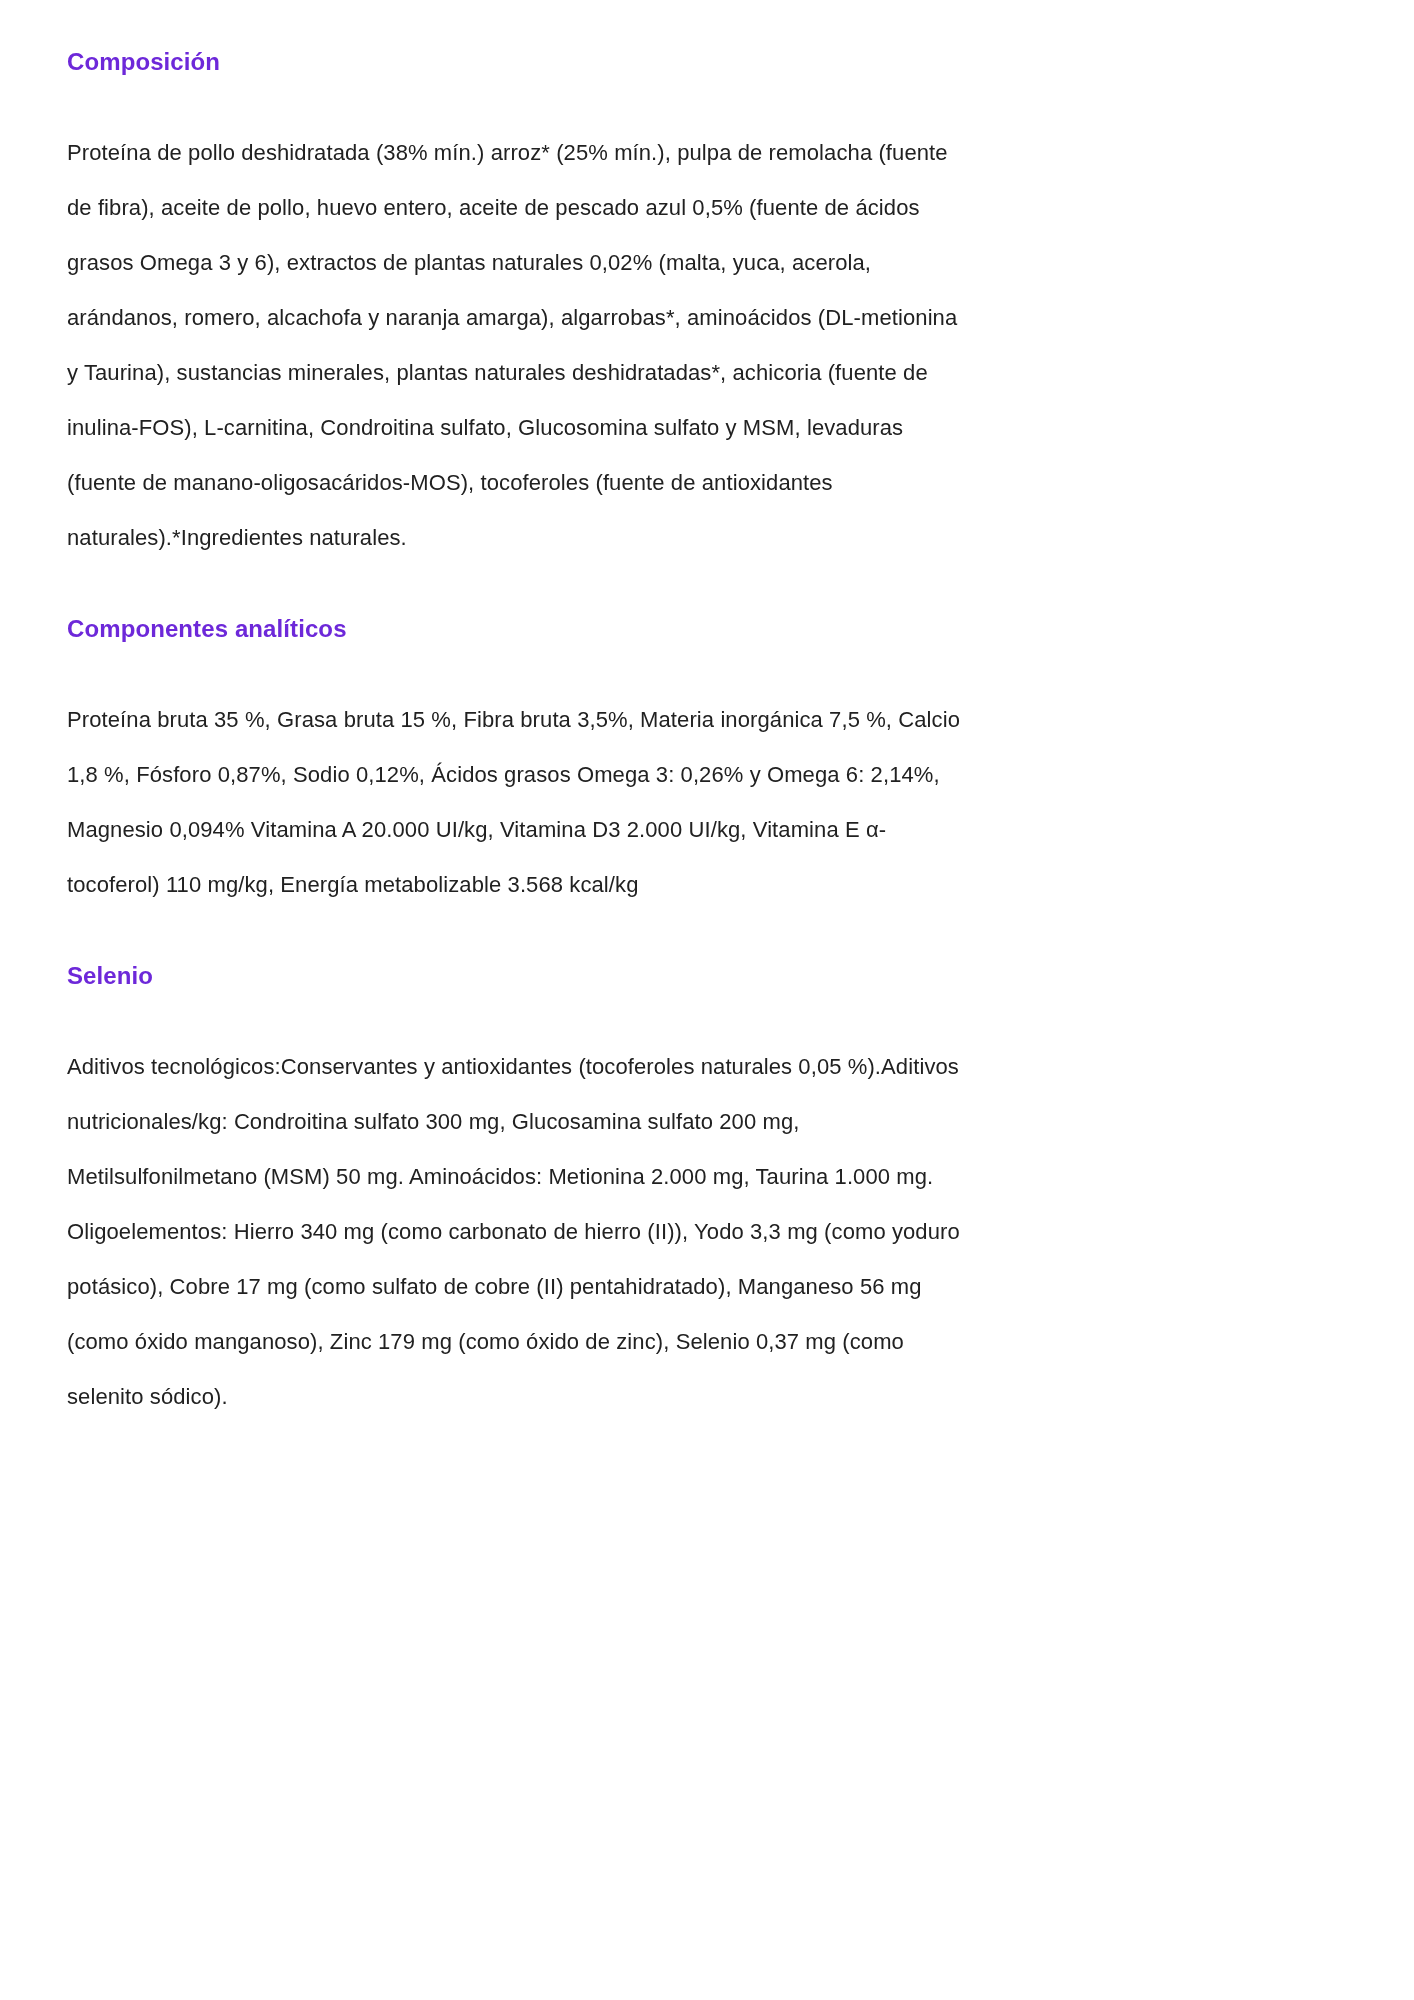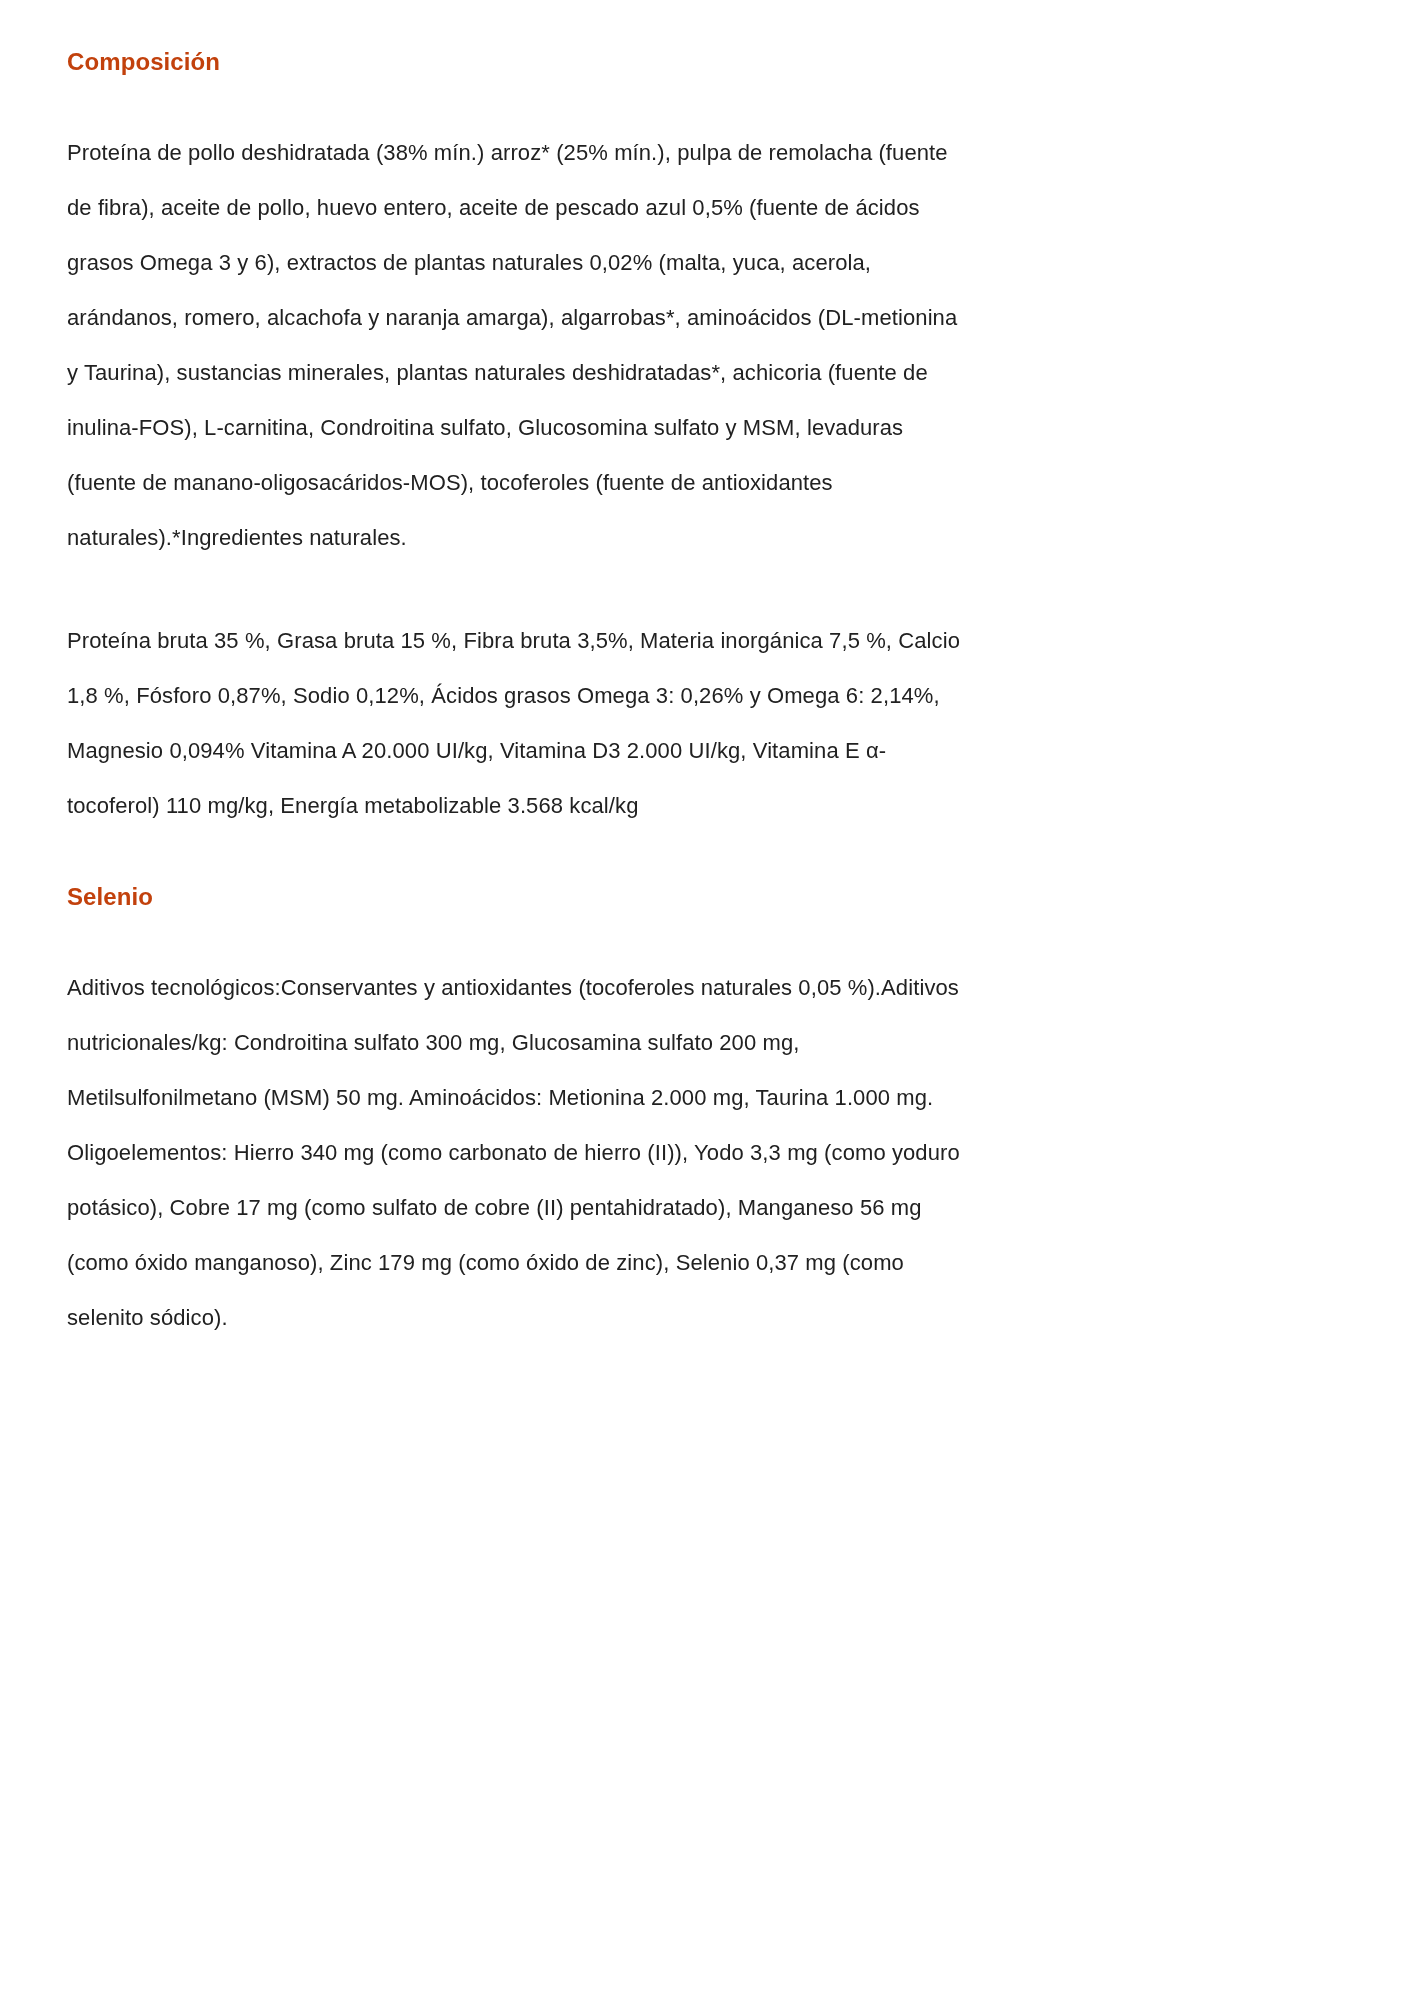--- a/index.html
+++ b/index.html
@@ -17,21 +17,21 @@
   .page {
     padding: 46px 90px 0 67px;
     width: 100%;
     height: 100%;
     background: #ffffff;
   }
   .section-heading {
     font-size: 24px;
     line-height: 32px;
     font-weight: 700;
-    color: #c2410c;
+    color: #6d28d9;
     margin: 0 0 47px 0;
     letter-spacing: 0.1px;
   }
   .section-paragraph {
     font-size: 22px;
     line-height: 55px;
     font-weight: 400;
     color: #212121;
     margin: 0 0 48px 0;
     white-space: pre-line;
@@ -50,20 +50,21 @@
 de fibra), aceite de pollo, huevo entero, aceite de pescado azul 0,5% (fuente de ácidos
 grasos Omega 3 y 6), extractos de plantas naturales 0,02% (malta, yuca, acerola,
 arándanos, romero, alcachofa y naranja amarga), algarrobas*, aminoácidos (DL-metionina
 y Taurina), sustancias minerales, plantas naturales deshidratadas*, achicoria (fuente de
 inulina-FOS), L-carnitina, Condroitina sulfato, Glucosomina sulfato y MSM, levaduras
 (fuente de manano-oligosacáridos-MOS), tocoferoles (fuente de antioxidantes
 naturales).*Ingredientes naturales.</p>
   </section>
 
   <section>
+    <h3 class="section-heading">Componentes analíticos</h3>
     <p class="section-paragraph">Proteína bruta 35 %, Grasa bruta 15 %, Fibra bruta 3,5%, Materia inorgánica 7,5 %, Calcio
 1,8 %, Fósforo 0,87%, Sodio 0,12%, Ácidos grasos Omega 3: 0,26% y Omega 6: 2,14%,
 Magnesio 0,094% Vitamina A 20.000 UI/kg, Vitamina D3 2.000 UI/kg, Vitamina E α-
 tocoferol) 110 mg/kg, Energía metabolizable 3.568 kcal/kg</p>
   </section>
 
   <section>
     <h3 class="section-heading">Selenio</h3>
     <p class="section-paragraph">Aditivos tecnológicos:Conservantes y antioxidantes (tocoferoles naturales 0,05 %).Aditivos
 nutricionales/kg: Condroitina sulfato 300 mg, Glucosamina sulfato 200 mg,

